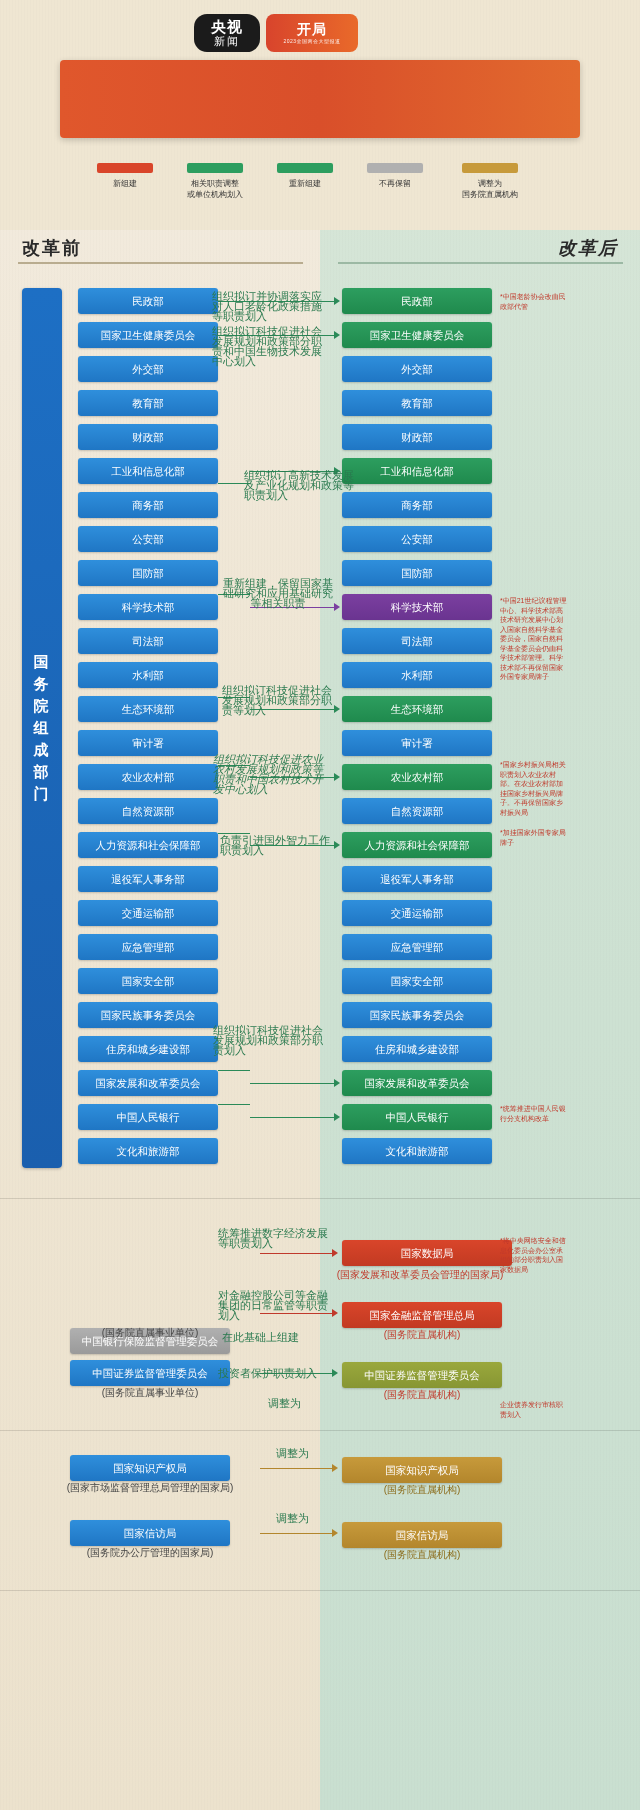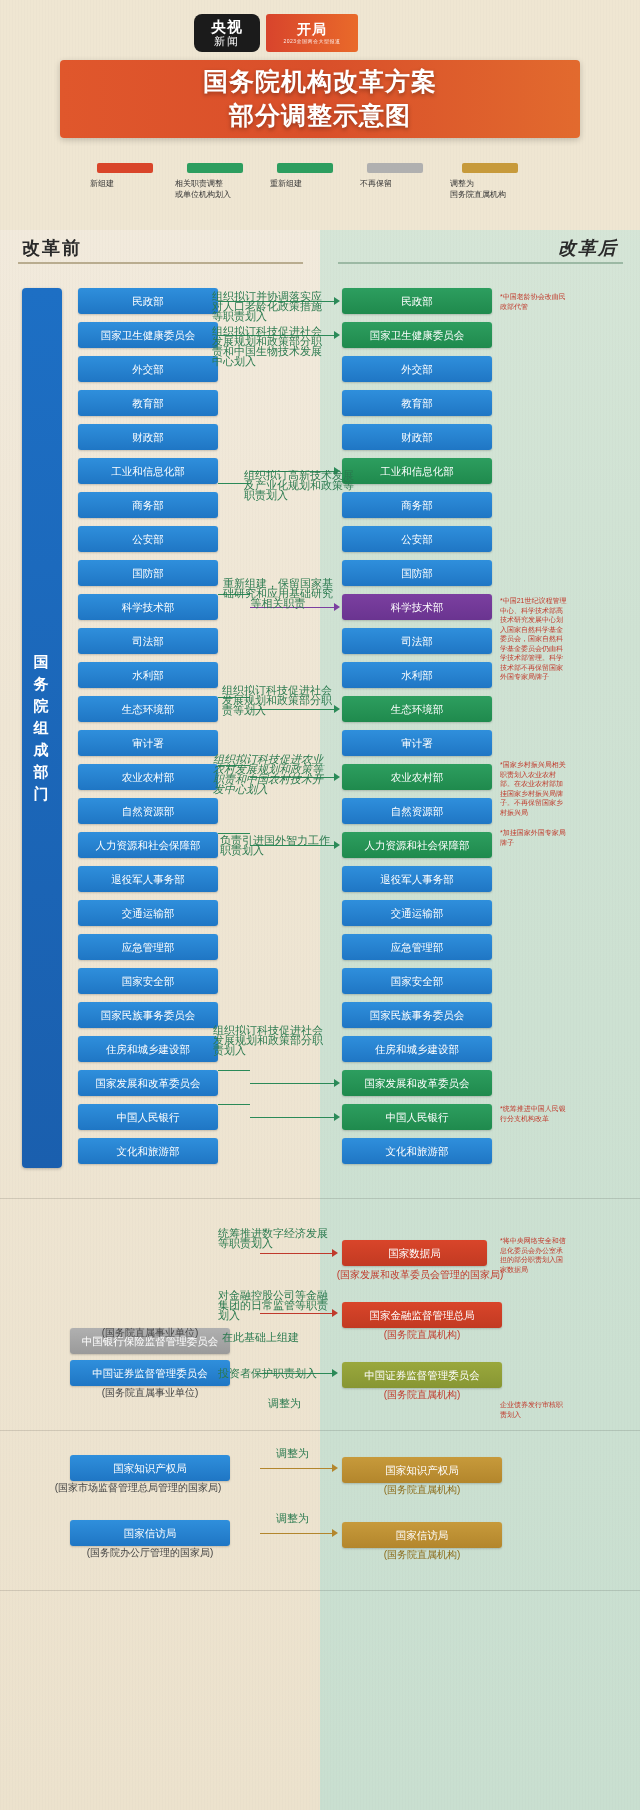--- a/index.html
+++ b/index.html
@@ -27,49 +27,49 @@
   }
   .paper-texture {
     position:absolute; inset:0;
     background-image:repeating-linear-gradient(90deg, rgba(0,0,0,0.012) 0 1px, transparent 1px 3px);
     pointer-events:none;
   }
 
   
   .logo-wrap { position:absolute; left:194px; top:12px; width:250px; height:42px; display:flex; align-items:center; gap:6px; }
   .logo-cctv {
-    width:66px;height:38px;background:#1b1b1b;border-radius:8px;color:#fff;
+    width:66px;height:38px;background:#1b1b1b;border-radius:13px;color:#fff;
     display:flex;flex-direction:column;align-items:center;justify-content:center;line-height:1;
   }
   .logo-cctv .l1 { font-size:15px; font-weight:bold; letter-spacing:1px; }
   .logo-cctv .l2 { font-size:11px; margin-top:2px; letter-spacing:2px; }
   .logo-lh {
     width:92px;height:38px;background:linear-gradient(90deg,#d8442c,#e96a2a);
-    border-radius:3px;color:#fff;display:flex;flex-direction:column;
+    border-radius:8px;color:#fff;display:flex;flex-direction:column;
     align-items:center;justify-content:center;line-height:1;
   }
   .logo-lh .l1 { font-size:14px; font-weight:bold; letter-spacing:1px;}
   .logo-lh .l2 { font-size:5px; margin-top:3px; opacity:.9; letter-spacing:.5px;}
 
   .title {
     position:absolute; left:0; top:64px; width:640px; text-align:center;
     color:#fff; font-size:25px; font-weight:bold; line-height:34px;
     text-shadow:0 2px 4px rgba(0,0,0,.35);
     letter-spacing:1px;
   }
   .title-band {
     position:absolute; left:60px; top:60px; width:520px; height:78px;
     background:linear-gradient(90deg,#e0572c 0%,#d94f2a 50%,#e26a2e 100%);
     border-radius:4px;
     box-shadow:0 2px 6px rgba(0,0,0,.2);
   }
 
   
   .legend { position:absolute; left:80px; top:163px; width:500px; height:45px; }
-  .legend-item { position:absolute; text-align:left; }
+  .legend-item { position:absolute; text-align:center; }
   .legend-swatch { width:56px; height:10px; border-radius:2px; margin:0 auto 5px; }
   .legend-label { font-size:8px; color:#333; line-height:11px; }
 
   
   .side-caption {
     position:absolute; font-size:18px; font-weight:bold; color:#2a2a2a; letter-spacing:2px;
   }
   .divider-left { position:absolute; left:18px; top:262px; width:285px; height:2px; background:#b9ac8f; }
   .divider-right { position:absolute; left:338px; top:262px; width:285px; height:2px; background:#9cb9a4; }
 
@@ -145,24 +145,20 @@
       <div class="l1">央视</div>
       <div class="l2">新闻</div>
     </div>
     <div class="logo-lh">
       <div class="l1">开局</div>
       <div class="l2">2023全国两会大型报道</div>
     </div>
   </div>
 
   <div class="title-band"></div>
-  <div class="title">
-    <div>国务院机构改革方案</div>
-    <div>部分调整示意图</div>
-  </div>
 
   <div class="legend">
     <div class="legend-item" style="left:10px;top:0;width:70px;">
       <div class="legend-swatch" style="background:#d9452a;"></div>
       <div class="legend-label">新组建</div>
     </div>
     <div class="legend-item" style="left:95px;top:0;width:80px;">
       <div class="legend-swatch" style="background:#2d9e5f;"></div>
       <div class="legend-label" style="white-space:pre-line">相关职责调整
 或单位机构划入</div>
@@ -304,32 +300,32 @@
     </div>
   <div id="notes-layer">
       <div class="note-right" style="left: 500px; top: 292px;">*中国老龄协会改由民政部代管</div>
       <div class="note-right" style="left: 500px; top: 596px;">*中国21世纪议程管理中心、科学技术部高技术研究发展中心划入国家自然科学基金委员会，国家自然科学基金委员会仍由科学技术部管理。科学技术部不再保留国家外国专家局牌子</div>
       <div class="note-right" style="left: 500px; top: 760px;">*国家乡村振兴局相关职责划入农业农村部。在农业农村部加挂国家乡村振兴局牌子。不再保留国家乡村振兴局</div>
       <div class="note-right" style="left: 500px; top: 828px;">*加挂国家外国专家局牌子</div>
       <div class="note-right" style="left: 500px; top: 1104px;">*统筹推进中国人民银行分支机构改革</div>
     </div>
 
   <div id="bottom-layer">
-      <div class="box b-red" style="left: 342px; top: 1240px; width: 145px;">国家数据局</div>
+      <div class="box b-red" style="left: 342px; top: 1240px; width: 170px;">国家数据局</div>
       <div class="sub-note" style="left: 330px; top: 1270px; width: 180px; color: rgb(192, 57, 43);">(国家发展和改革委员会管理的国家局)</div>
       <div class="box b-gray" style="left: 70px; top: 1300px; width: 160px;">中国银行保险监督管理委员会</div>
       <div class="sub-note" style="left: 50px; top: 1328px; width: 200px;">(国务院直属事业单位)</div>
       <div class="box b-red" style="left: 342px; top: 1302px; width: 160px;">国家金融监督管理总局</div>
       <div class="sub-note" style="left: 332px; top: 1330px; width: 180px; color: rgb(192, 57, 43);">(国务院直属机构)</div>
       <div class="box b-blue" style="left: 70px; top: 1360px; width: 160px;">中国证券监督管理委员会</div>
       <div class="sub-note" style="left: 50px; top: 1388px; width: 200px;">(国务院直属事业单位)</div>
       <div class="box b-olive" style="left: 342px; top: 1362px; width: 160px;">中国证券监督管理委员会</div>
       <div class="sub-note" style="left: 332px; top: 1390px; width: 180px; color: rgb(192, 57, 43);">(国务院直属机构)</div>
       <div class="box b-blue" style="left: 70px; top: 1455px; width: 160px;">国家知识产权局</div>
-      <div class="sub-note" style="left: 38px; top: 1483px; width: 200px;">(国家市场监督管理总局管理的国家局)</div>
+      <div class="sub-note" style="left: 50px; top: 1483px; width: 200px;">(国家市场监督管理总局管理的国家局)</div>
       <div class="box b-gold" style="left: 342px; top: 1457px; width: 160px;">国家知识产权局</div>
       <div class="sub-note" style="left: 332px; top: 1485px; width: 180px; color: rgb(138, 106, 24);">(国务院直属机构)</div>
       <div class="box b-blue" style="left: 70px; top: 1520px; width: 160px;">国家信访局</div>
       <div class="sub-note" style="left: 50px; top: 1548px; width: 200px;">(国务院办公厅管理的国家局)</div>
       <div class="box b-gold" style="left: 342px; top: 1522px; width: 160px;">国家信访局</div>
       <div class="sub-note" style="left: 332px; top: 1550px; width: 180px; color: rgb(138, 106, 24);">(国务院直属机构)</div>
       <div class="mid-note green" style="left: 218px; top: 1228px;">统筹推进数字经济发展等职责划入</div>
       <div class="mid-note green" style="left: 218px; top: 1290px;">对金融控股公司等金融集团的日常监管等职责划入</div>
       <div class="mid-note green" style="left: 222px; top: 1332px;">在此基础上组建</div>
       <div class="mid-note green" style="left: 218px; top: 1368px;">投资者保护职责划入</div>

